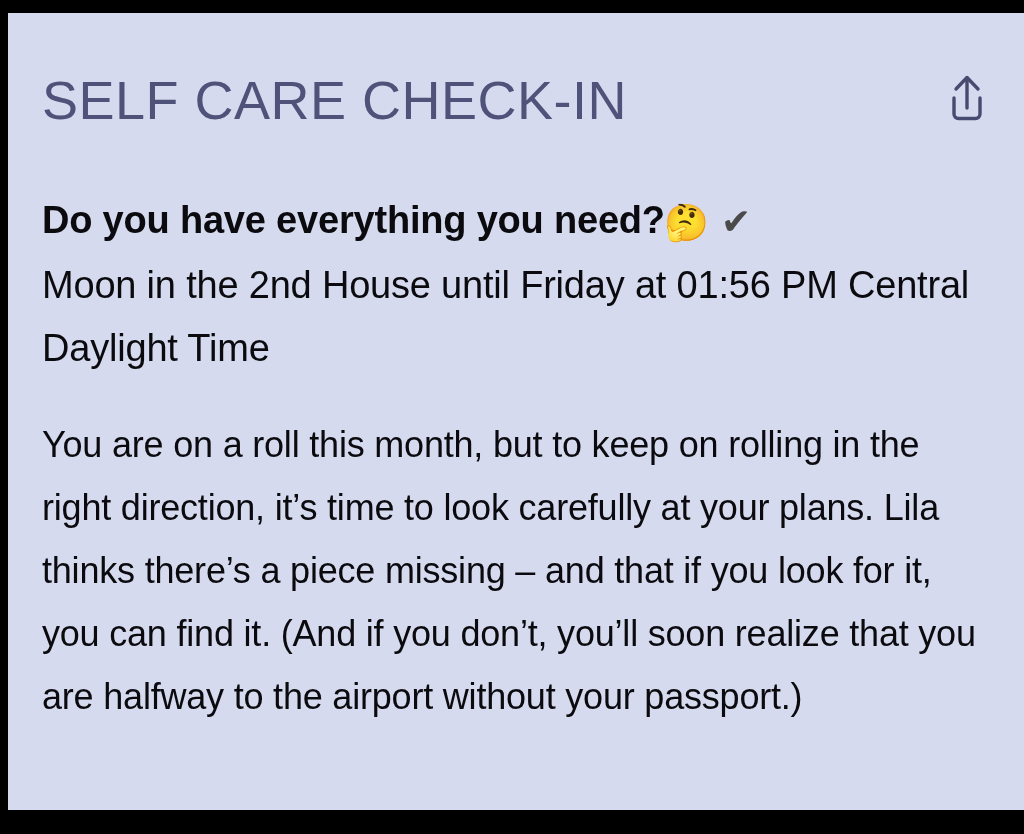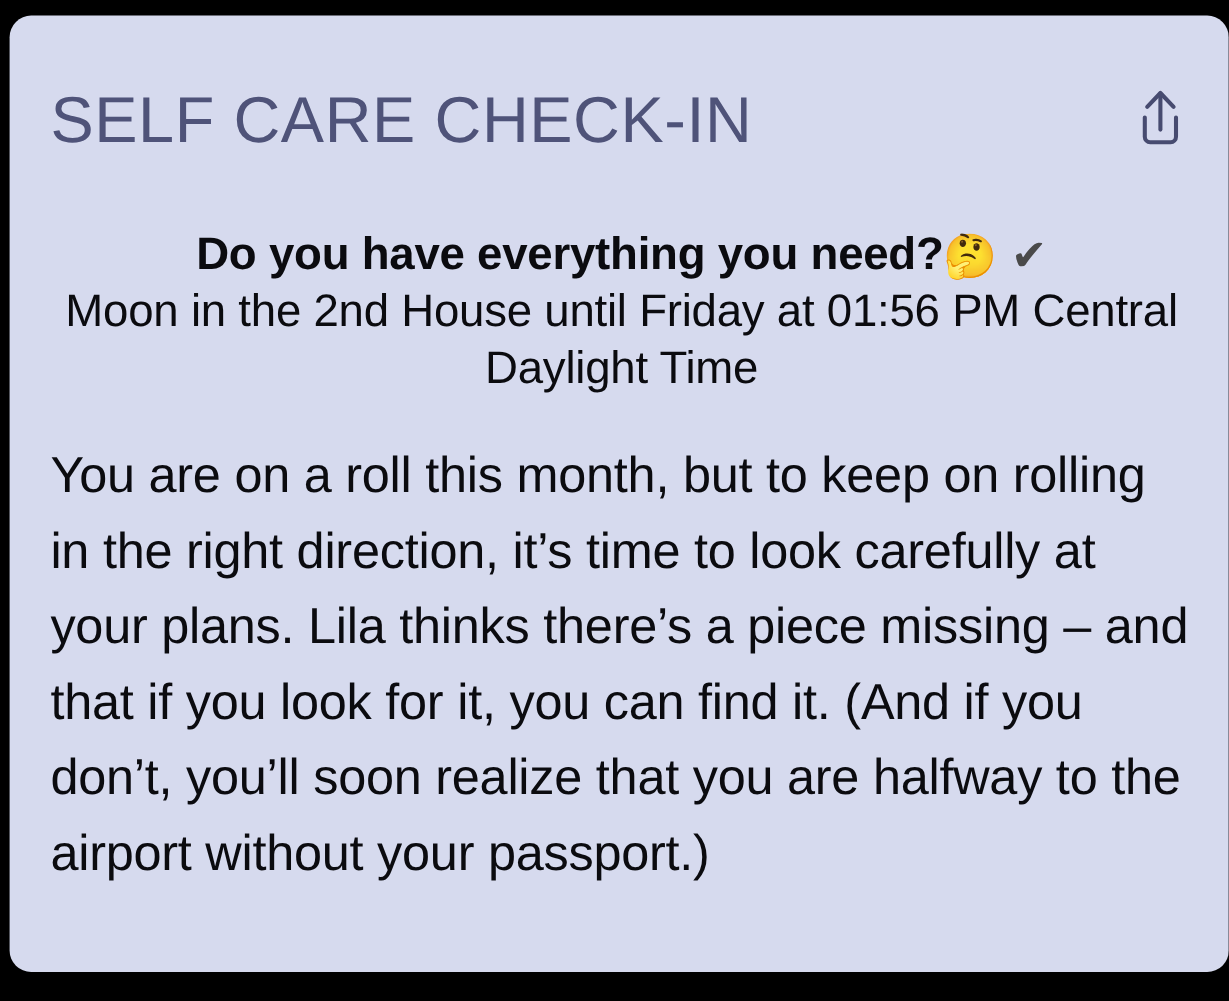--- a/index.html
+++ b/index.html
@@ -47,21 +47,20 @@
 
   
   #card {
     position: absolute;
     left: 8px;
     top: 13px;
     width: 1016px;
     height: 797px;
     background: #d6daee;
     overflow: hidden;
-    border-radius: 18px;
   }
 
   
   .header {
     position: absolute;
     left: 0;
     top: 42px;
     width: 1016px;
     height: 90px;
     display: flex;
@@ -95,25 +94,24 @@
   .content {
     position: absolute;
     left: 34px;
     top: 176px;
     width: 952px;
   }
 
   .lede {
     font-family: "Liberation Sans", sans-serif;
     font-size: 38px;
-    line-height: 47px;
+    line-height: 63px;
     color: #0b0b0f;
     margin: 0;
     letter-spacing: -0.2px;
-    text-align: center;
   }
   .lede .q {
     font-weight: bold;
   }
   .emoji {
     font-size: 36px;
     vertical-align: -2px;
     letter-spacing: 1px;
   }
   .check {
@@ -121,21 +119,21 @@
     color: #4a4a4a;
     vertical-align: -1px;
   }
   .lede .sub {
     font-weight: 400;
     margin-top: 40px;
   }
 
   .paragraph {
     font-family: "Liberation Sans", sans-serif;
-    font-size: 42px;
+    font-size: 36px;
     line-height: 63px;
     color: #0b0b0f;
     margin: 0;
     margin-top: 33px;
     letter-spacing: -0.2px;
   }
 </style>
 </head>
 <body>
 

